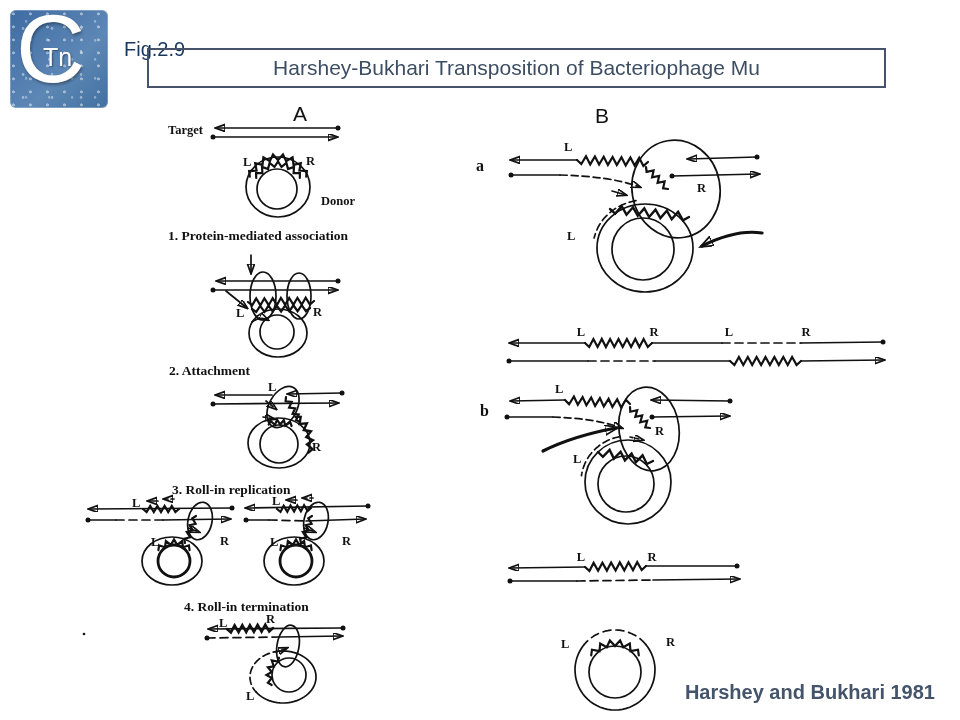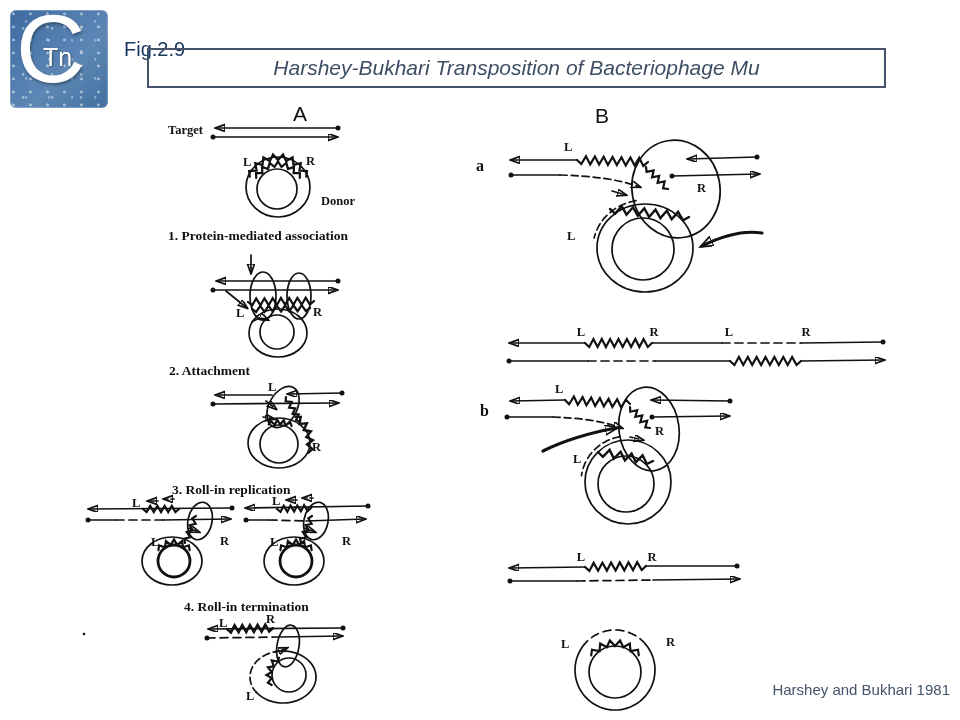--- a/index.html
+++ b/index.html
@@ -14,23 +14,23 @@
       radial-gradient(circle at 45% 80%, rgba(255,255,255,.4) 0 1.1px, transparent 1.7px),
       linear-gradient(135deg,#3e6ba2,#5d87b5 60%,#41719f);
     background-size:17px 13px,23px 19px,29px 23px,100% 100%;
     box-shadow:inset 0 0 0 1px rgba(255,255,255,.25);}
   .logo-c{position:absolute;left:6px;top:-16px;color:#fff;font-size:96px;font-weight:400;
     font-family:"Liberation Sans",sans-serif;text-shadow:1px 2px 3px rgba(0,0,0,.35);}
   .logo-tn{position:absolute;left:33px;top:33px;color:#fff;font-size:25px;font-weight:400;
     text-shadow:1px 1px 2px rgba(0,0,0,.4);}
   .fig-label{left:124px;top:14px;font-size:20px;color:#17365d;margin-top:24px;}
   .title-box{left:147px;top:48px;width:735px;height:36px;border:2px solid #47536b;
-    display:flex;align-items:center;justify-content:center;font-style:italic;}
+    display:flex;align-items:center;justify-content:center;}
   .title-text{font-size:21px;color:#3d4e63;}
-  .citation{right:10px;top:681px;font-size:15px;font-weight:normal;color:#44546a;}
+  .citation{right:25px;top:681px;font-size:20px;font-weight:bold;color:#44546a;}
   
   svg.fig{left:0;top:0;}
   svg .ln, svg path, svg ellipse, svg circle{fill:none;stroke:#111;stroke-width:1.7;stroke-linecap:round;}
   svg .dot{fill:#111;stroke:none;}
   svg text{stroke:none;fill:#111;}
   .lb{font-family:"Liberation Serif",serif;font-weight:bold;font-size:12.5px;}
   .st{font-family:"Liberation Serif",serif;font-weight:bold;font-size:13.5px;}
   .pl{font-family:"Liberation Sans",sans-serif;font-size:21px;}
   .ab{font-family:"Liberation Serif",serif;font-weight:bold;font-size:16px;}
   .z2{stroke-width:2.2;} .z24{stroke-width:2.4;} .z25{stroke-width:2.5;} .thick{stroke-width:2.8;}

